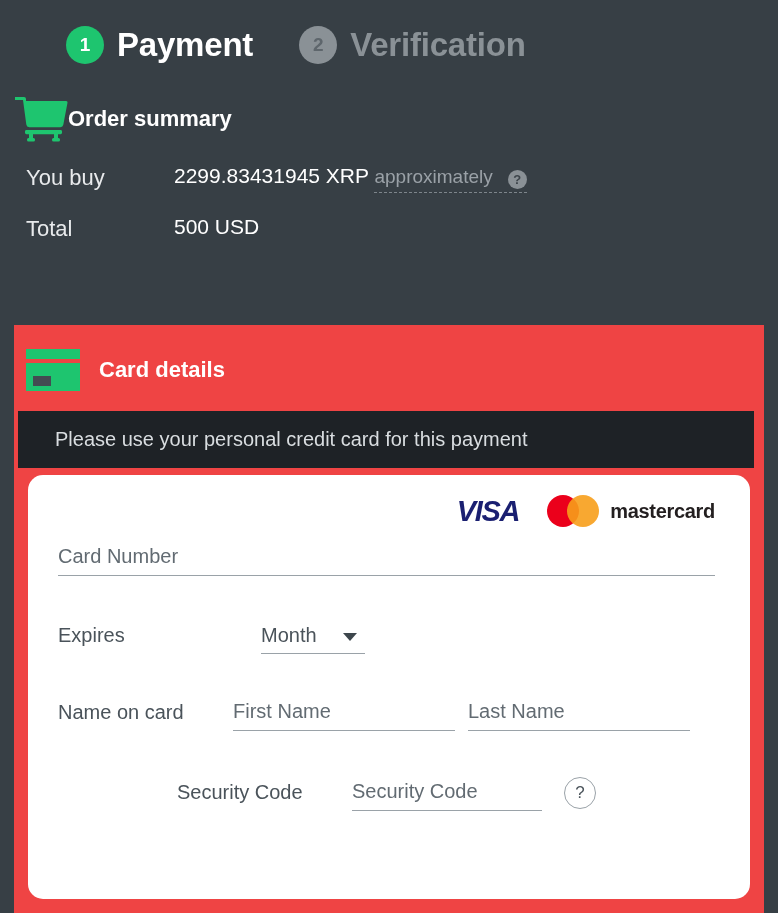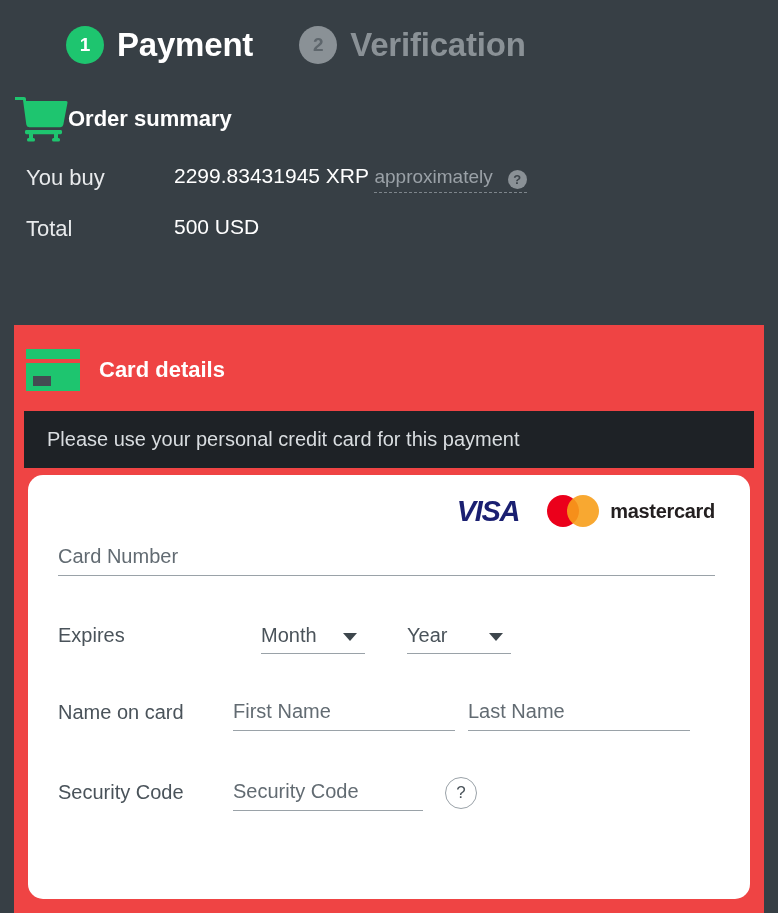--- a/index.html
+++ b/index.html
@@ -79,25 +79,25 @@
     background: #ef4444;
   }
   .cd-head {
     display: flex; align-items: center; gap: 17px;
     padding: 23px 0 0 10px;
   }
   .cardicon { width: 58px; height: 44px; display: block; flex: none; }
   .cd-title { font-size: 22px; font-weight: bold; color: #ffffff; }
 
   .notice {
-    margin: 19px 10px 0 10px;
+    margin: 19px 10px 0 4px;
     height: 57px;
     background: #1e2226;
     display: flex; align-items: center;
-    padding-left: 23px;
+    padding-left: 37px;
     font-size: 20px;
     color: #d9dde0;
   }
 
   
   .form-card {
     margin: 7px 14px 0 14px;
     background: #ffffff;
     border-radius: 15px;
     height: 424px;
@@ -167,21 +167,21 @@
     border-left: 7px solid transparent;
     border-right: 7px solid transparent;
     border-top: 8px solid #3d464c;
     pointer-events: none;
   }
 
   .row-name { margin-top: 46px; }
   .in-first { width: 222px; }
   .in-last { width: 222px; margin-left: 13px; }
 
-  .row-cvc { margin-top: 46px; }
+  .row-cvc { margin-top: 46px; justify-content: center; }
   .in-cvc { width: 190px; }
   .cvc-help {
     width: 32px; height: 32px; border-radius: 50%;
     border: 1px solid #9aa2a8;
     color: #4a535a; background: transparent;
     font-size: 17px; font-family: "Liberation Sans", sans-serif;
     display: inline-flex; align-items: center; justify-content: center;
     margin-left: 22px; margin-bottom: 2px;
     cursor: pointer;
   }
@@ -266,26 +266,20 @@
       </div>
 
       <div class="field-row row-expires">
         <span class="field-label">Expires</span>
         <span class="sel-wrap">
           <select class="sel sel-month">
             <option>Month</option>
           </select>
           <span class="caret"></span>
         </span>
-        <span class="sel-wrap">
-          <select class="sel sel-year">
-            <option>Year</option>
-          </select>
-          <span class="caret"></span>
-        </span>
       </div>
 
       <div class="field-row row-name">
         <span class="field-label">Name on card</span>
         <input class="uline in-first" type="text" placeholder="First Name" style="">
         <input class="uline in-last" type="text" placeholder="Last Name" style="">
       </div>
 
       <div class="field-row row-cvc">
         <span class="field-label">Security Code</span>

